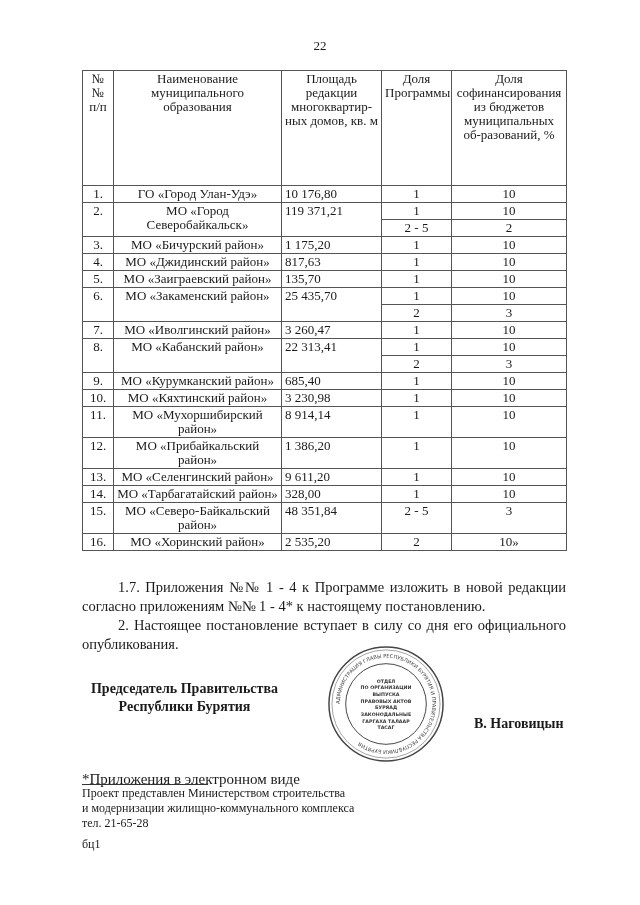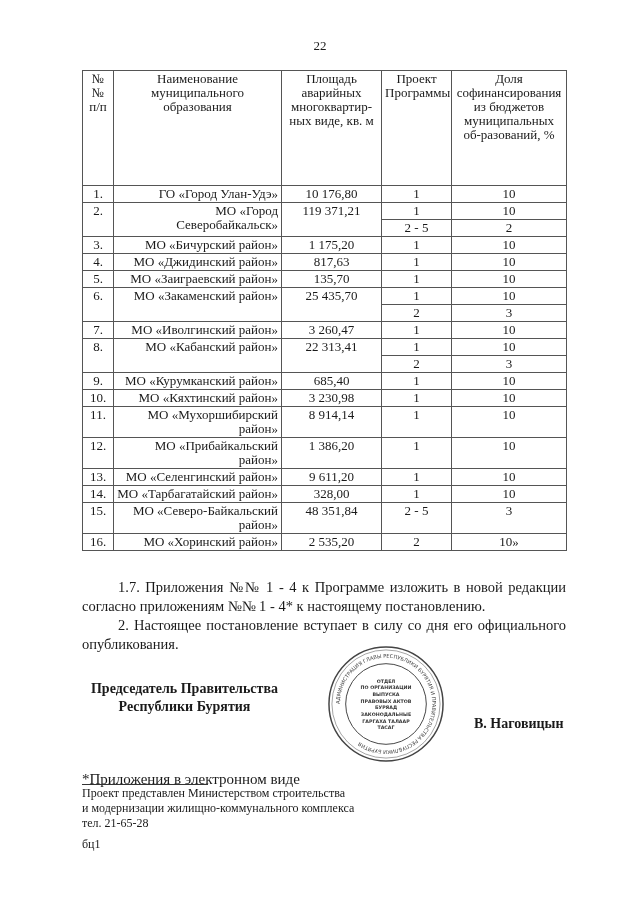--- a/index.html
+++ b/index.html
@@ -4,22 +4,22 @@
 <style>
   html, body { margin: 0; padding: 0; background: #ffffff; }
   body { width: 640px; height: 905px; position: relative; overflow: hidden;
          font-family: "Liberation Serif", "DejaVu Serif", serif; color: #1a1a1a; }
   .page-number { position: absolute; top: 38px; left: 0; width: 640px; text-align: center; font-size: 13px; }
   table.data-table { position: absolute; top: 70px; left: 82px; width: 485px;
          border-collapse: collapse; font-size: 13px; line-height: 14px; table-layout: fixed; }
   table.data-table td, table.data-table th { border: 1px solid #555; padding: 1px 3px; vertical-align: top; font-weight: normal; }
   table.data-table th { text-align: center; height: 112px; }
   .c-num { width: 24px; text-align: center; }
-  .c-name { width: 161px; text-align: right; }
-  .c-area { width: 93px; text-align: center; }
+  .c-name { width: 161px; text-align: center; }
+  .c-area { width: 93px; text-align: left; }
   .c-stage { width: 63px; text-align: center; }
   .c-share { width: 108px; text-align: center; }
   td.c-stage, td.c-share { vertical-align: middle; }
   table.data-table td.c-num { text-align: center; }
   table.data-table tr.sub td { height: 14px; }
   .para { position: absolute; left: 82px; width: 484px; font-size: 14.5px; line-height: 19px; text-align: justify; }
   .p1 { top: 578px; }
   .p2 { top: 616px; }
   .indent { text-indent: 36px; }
   .underline { }
@@ -35,22 +35,22 @@
 </head>
 <body>
 
 <div class="page-number">22</div>
 
 <table class="data-table">
   <thead>
     <tr>
       <th class="c-num">№№ п/п</th>
       <th class="c-name" style="text-align:center">Наименование муниципального образования</th>
-      <th class="c-area">Площадь аварийных многоквартир-ных виде, кв. м</th>
-      <th class="c-stage">Проект Программы</th>
+      <th class="c-area">Площадь редакции многоквартир-ных домов, кв. м</th>
+      <th class="c-stage">Доля Программы</th>
       <th class="c-share">Доля софинансирования из бюджетов муниципальных об-разований, %</th>
     </tr>
   </thead>
   <tbody id="table-body">
       <tr>
         <td class="c-num" rowspan="1">1.</td>
         <td class="c-name" rowspan="1">ГО «Город Улан-Удэ»</td>
         <td class="c-area" rowspan="1">10 176,80</td>
         <td class="c-stage">1</td>
         <td class="c-share">10</td>

